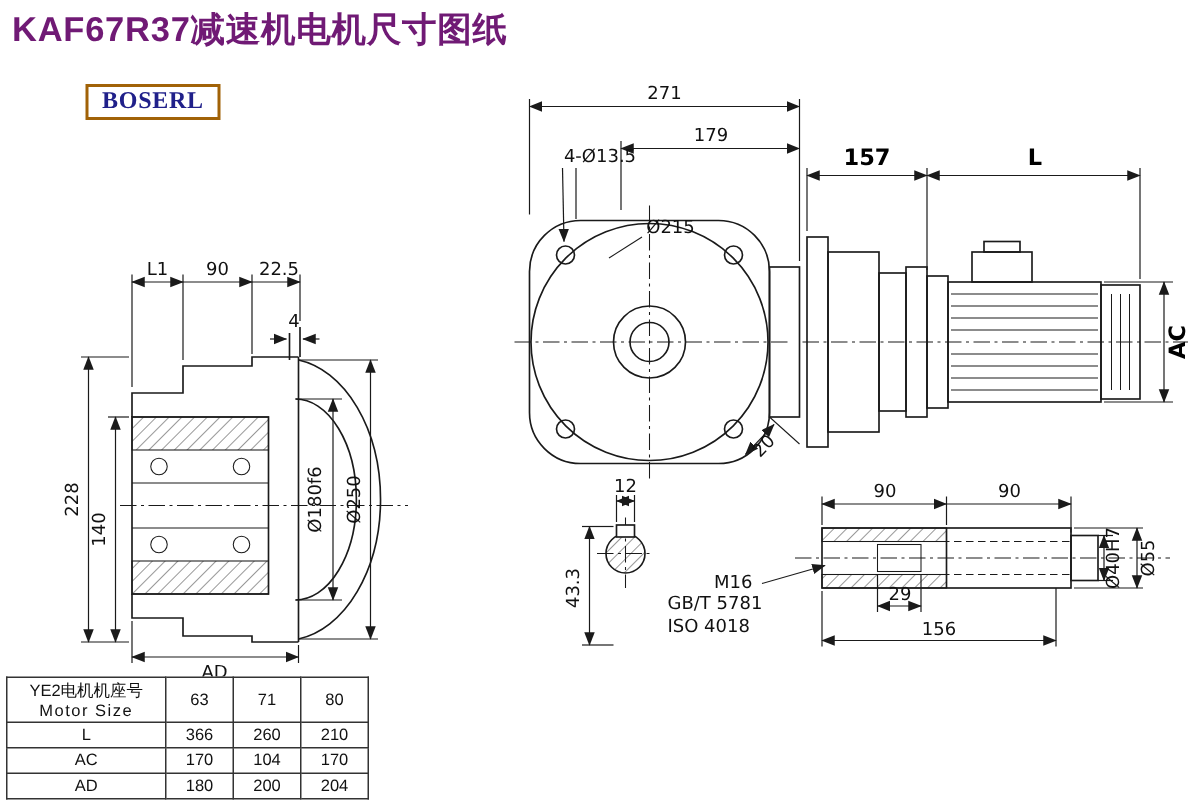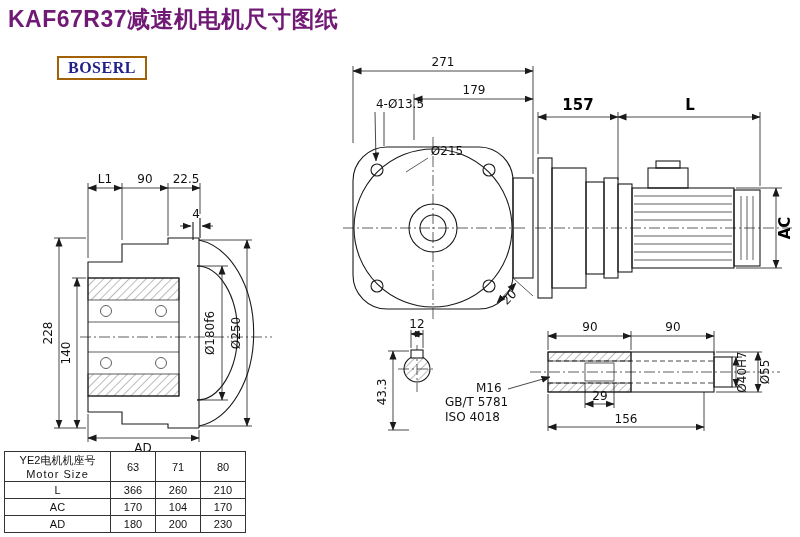--- a/index.html
+++ b/index.html
@@ -263,16 +263,16 @@
   <tr>
     <td>AC</td>
     <td>170</td>
     <td>104</td>
     <td>170</td>
   </tr>
   <tr>
     <td>AD</td>
     <td>180</td>
     <td>200</td>
-    <td>230</td>
+    <td>204</td>
   </tr>
 </tbody>
   </table>
 
 </body></html>

